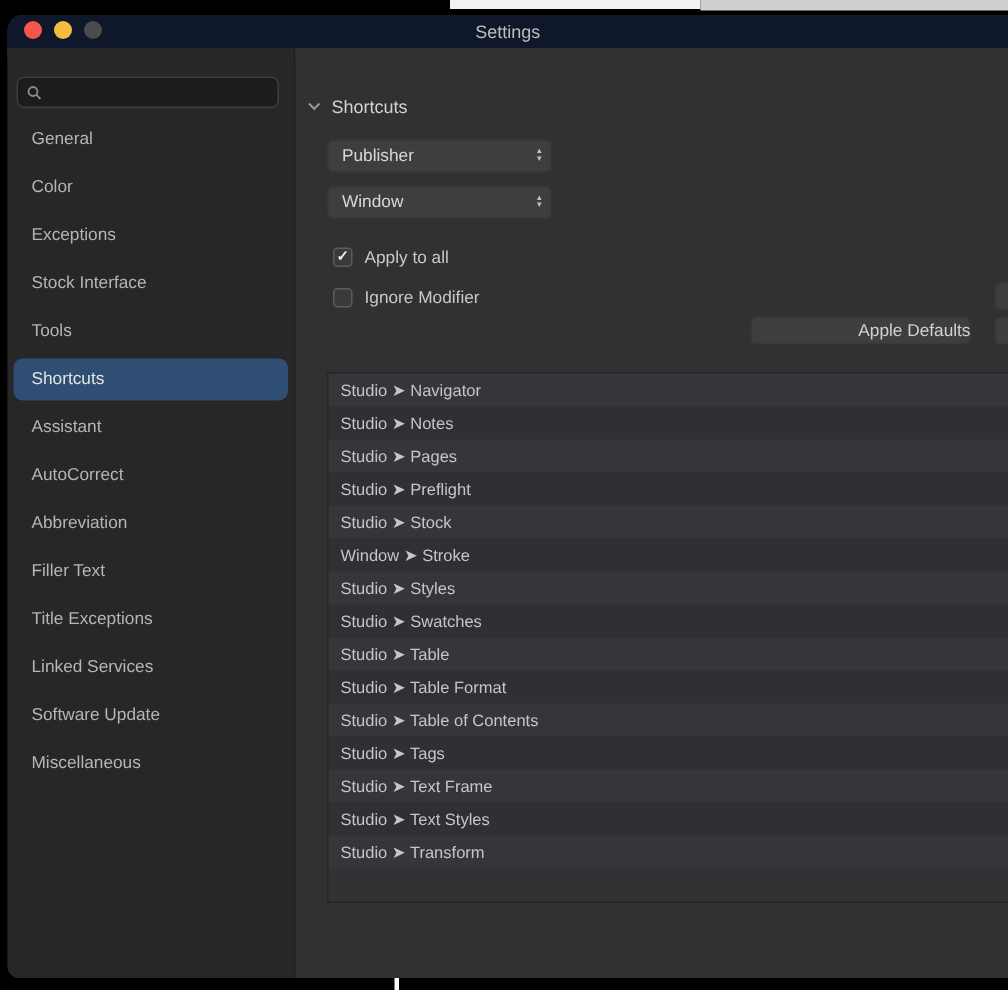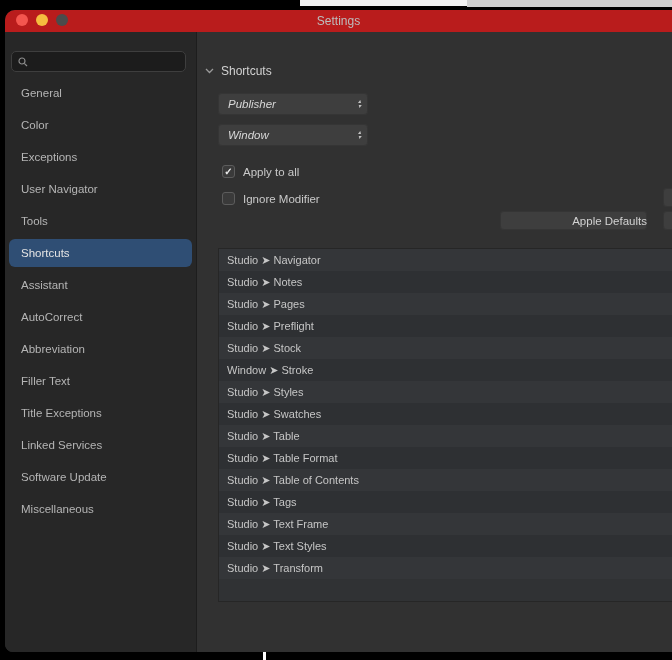--- a/index.html
+++ b/index.html
@@ -14,21 +14,21 @@
   .bg-strip-gray{position:absolute;left:467px;top:0;width:205px;height:7px;background:#cfcfcf;}
   .bg-tick{position:absolute;left:263px;top:652px;width:3px;height:8px;background:#ffffff;}
 
   
   .window{
     position:absolute;left:5px;top:10px;width:667px;height:642px;
     background:#2e2e2e;border-radius:10px 0 0 8px;overflow:hidden;
   }
   .titlebar{
     position:absolute;left:0;top:0;width:100%;height:22px;
-    background:#b91c1c;border-bottom:6px solid #0369a1;
+    background:#0f172a;border-bottom:6px solid #0369a1;
   }
   .title{
     position:absolute;left:0;top:0;width:100%;height:22px;line-height:22px;
     text-align:center;font-size:12px;color:#bdbdbd;
   }
   .lights{position:absolute;left:11px;top:4px;display:flex;gap:8px;}
   .light{width:12px;height:12px;border-radius:50%;}
   .light.close{background:#f4564f;}
   .light.min{background:#f5bd3f;}
   .light.zoom{background:#4b4b4b;}
@@ -61,21 +61,20 @@
   }
   .section-head{
     position:absolute;left:8px;top:32px;display:flex;align-items:center;gap:7px;
     font-size:12px;color:#d2d2d2;
   }
   .popup{
     position:absolute;left:21px;width:150px;height:22px;background:#3e3e3e;
     border-radius:4px;display:flex;align-items:center;justify-content:space-between;
     padding:0 7px 0 10px;box-sizing:border-box;font-size:11.5px;color:#d8d8d8;
     box-shadow:0 0 0 1px #353535 inset;
-    font-style:italic;
   }
   .popup.app{top:61px;}
   .popup.menu{top:92px;}
   .stepper{display:flex;flex-direction:column;line-height:5px;font-size:6px;color:#c2c2c2;text-align:center;}
   .checkrow{position:absolute;left:25px;display:flex;align-items:center;gap:8px;}
   .checkrow.first{top:133px;}
   .checkrow.second{top:160px;}
   .checkbox{
     width:13px;height:13px;border-radius:3px;background:#3a3a3a;
     border:1px solid #5c5c5c;box-sizing:border-box;position:relative;
@@ -139,21 +138,21 @@
     <div class="side-item">
           <span>General</span>
         </div>
         <div class="side-item">
           <span>Color</span>
         </div>
         <div class="side-item">
           <span>Exceptions</span>
         </div>
         <div class="side-item">
-          <span>User Navigator</span>
+          <span>Stock Interface</span>
         </div>
         <div class="side-item">
           <span>Tools</span>
         </div>
         <div class="side-item selected">
           <span>Shortcuts</span>
         </div>
         <div class="side-item">
           <span>Assistant</span>
         </div>

